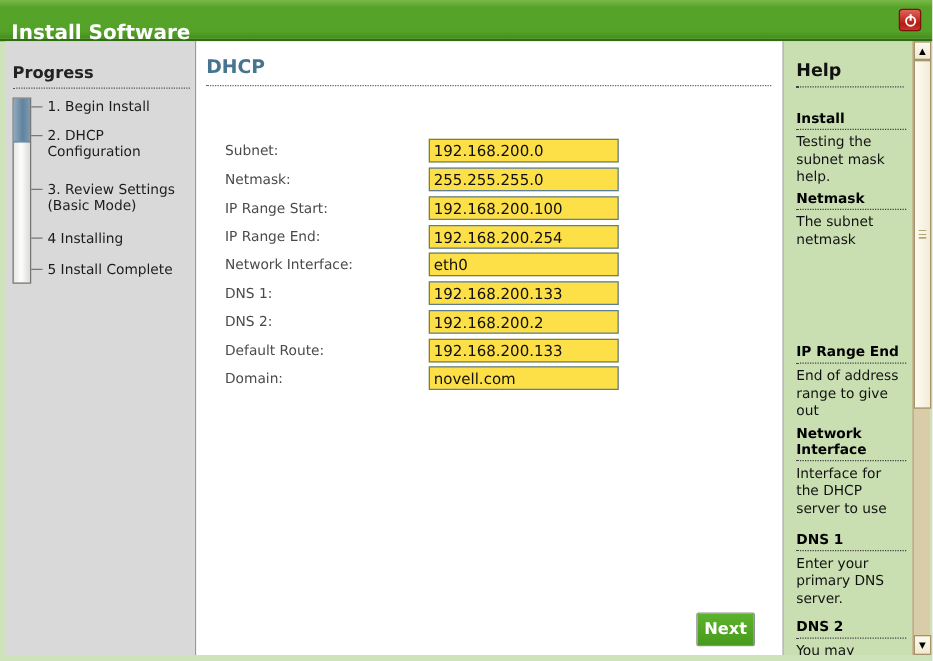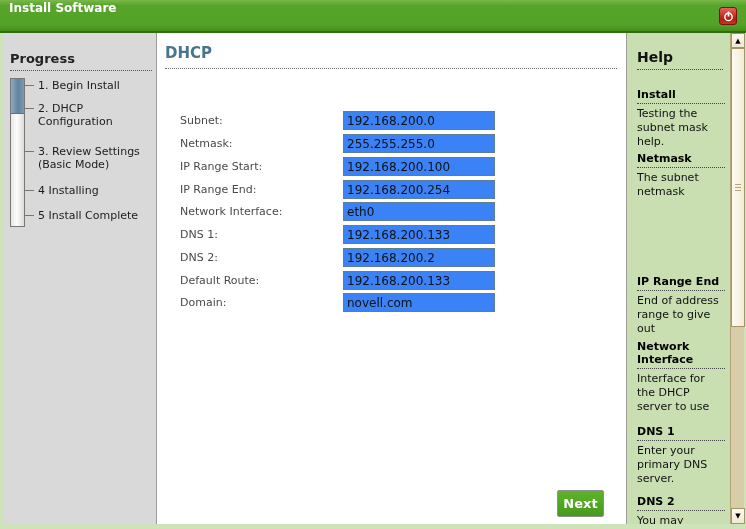--- a/index.html
+++ b/index.html
@@ -9,22 +9,22 @@
     background:#cfe3bb; overflow:hidden;
     font-family:"DejaVu Sans", sans-serif;
   }
   
   .titlebar {
     position:absolute; left:0; top:0; width:746px; height:33px;
     background:linear-gradient(#7ab94a, #57a42a 18%, #54a228 80%, #458e1c);
     border-bottom:2px solid #2f6e10;
   }
   .title-text {
-    position:absolute; left:9px; top:1px;
-    color:#ffffff; font-size:12px; font-weight:bold;
+    position:absolute; left:9px; top:16px;
+    color:#ffffff; font-size:16px; font-weight:bold;
   }
   .close-btn {
     position:absolute; left:719px; top:7px; width:18px; height:18px;
     background:linear-gradient(#e2625a, #b51b10 70%, #c5362b);
     border:1px solid #7e100a; border-radius:3px;
     display:flex; align-items:center; justify-content:center; cursor:pointer;
   }
   
   .sidebar {
     position:absolute; left:4px; top:33px; width:153px; height:491px;
@@ -59,21 +59,21 @@
     position:absolute; left:8px; top:11px; width:452px;
     font-size:15px; font-weight:bold; color:#47748f;
     border-bottom:1px dotted #666; padding-bottom:6px;
   }
   .form-label {
     position:absolute; left:23px; height:19px; line-height:19px;
     font-size:11px; color:#4a4a4a; white-space:nowrap;
   }
   .form-input {
     position:absolute; left:186px; width:152px; height:19px;
-    border:1px solid #5d7f95; background:#3b82f6;
+    border:1px solid #5d7f95; background:#fde047;
     font-family:"DejaVu Sans", sans-serif; font-size:12px; color:#111;
     padding:0 2px 0 3px;
   }
   .btn {
     position:absolute; top:457px; height:27px;
     background:linear-gradient(#5cb32c,#489a1c);
     border:1px solid #8f8f8f; border-radius:2px;
     color:#ffffff; font-weight:bold; font-size:13px;
     font-family:"DejaVu Sans", sans-serif; cursor:pointer;
   }

